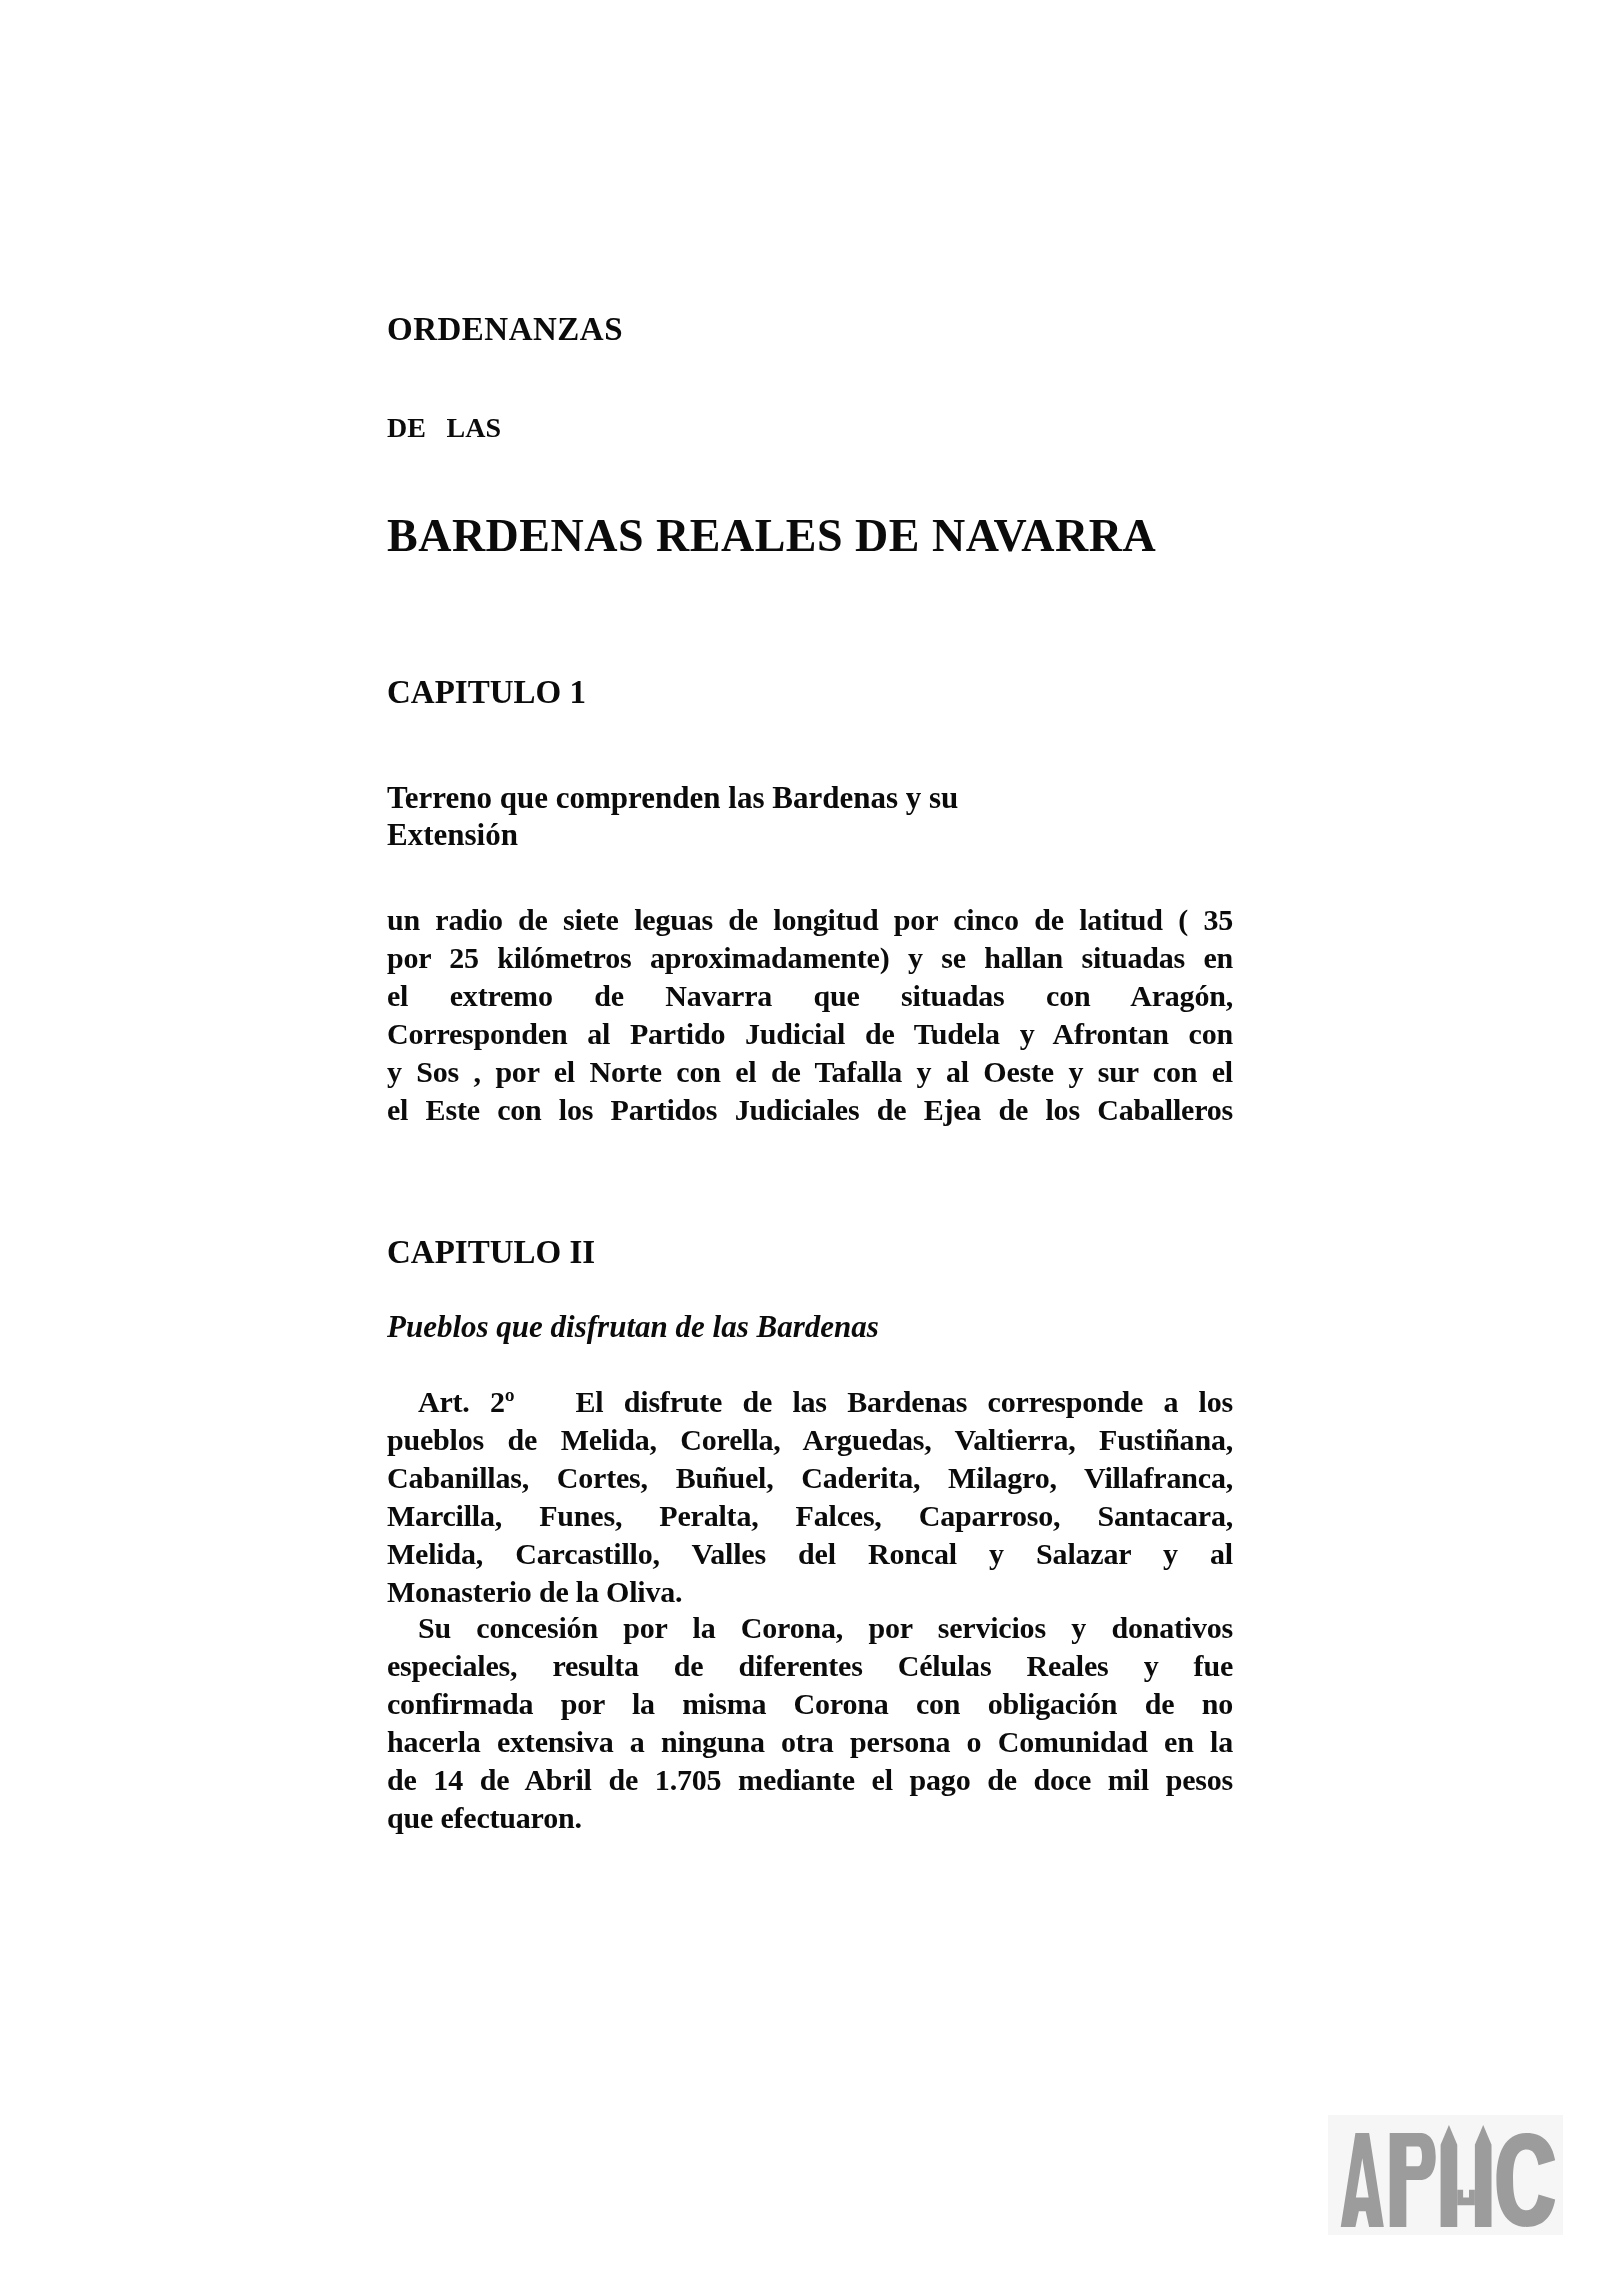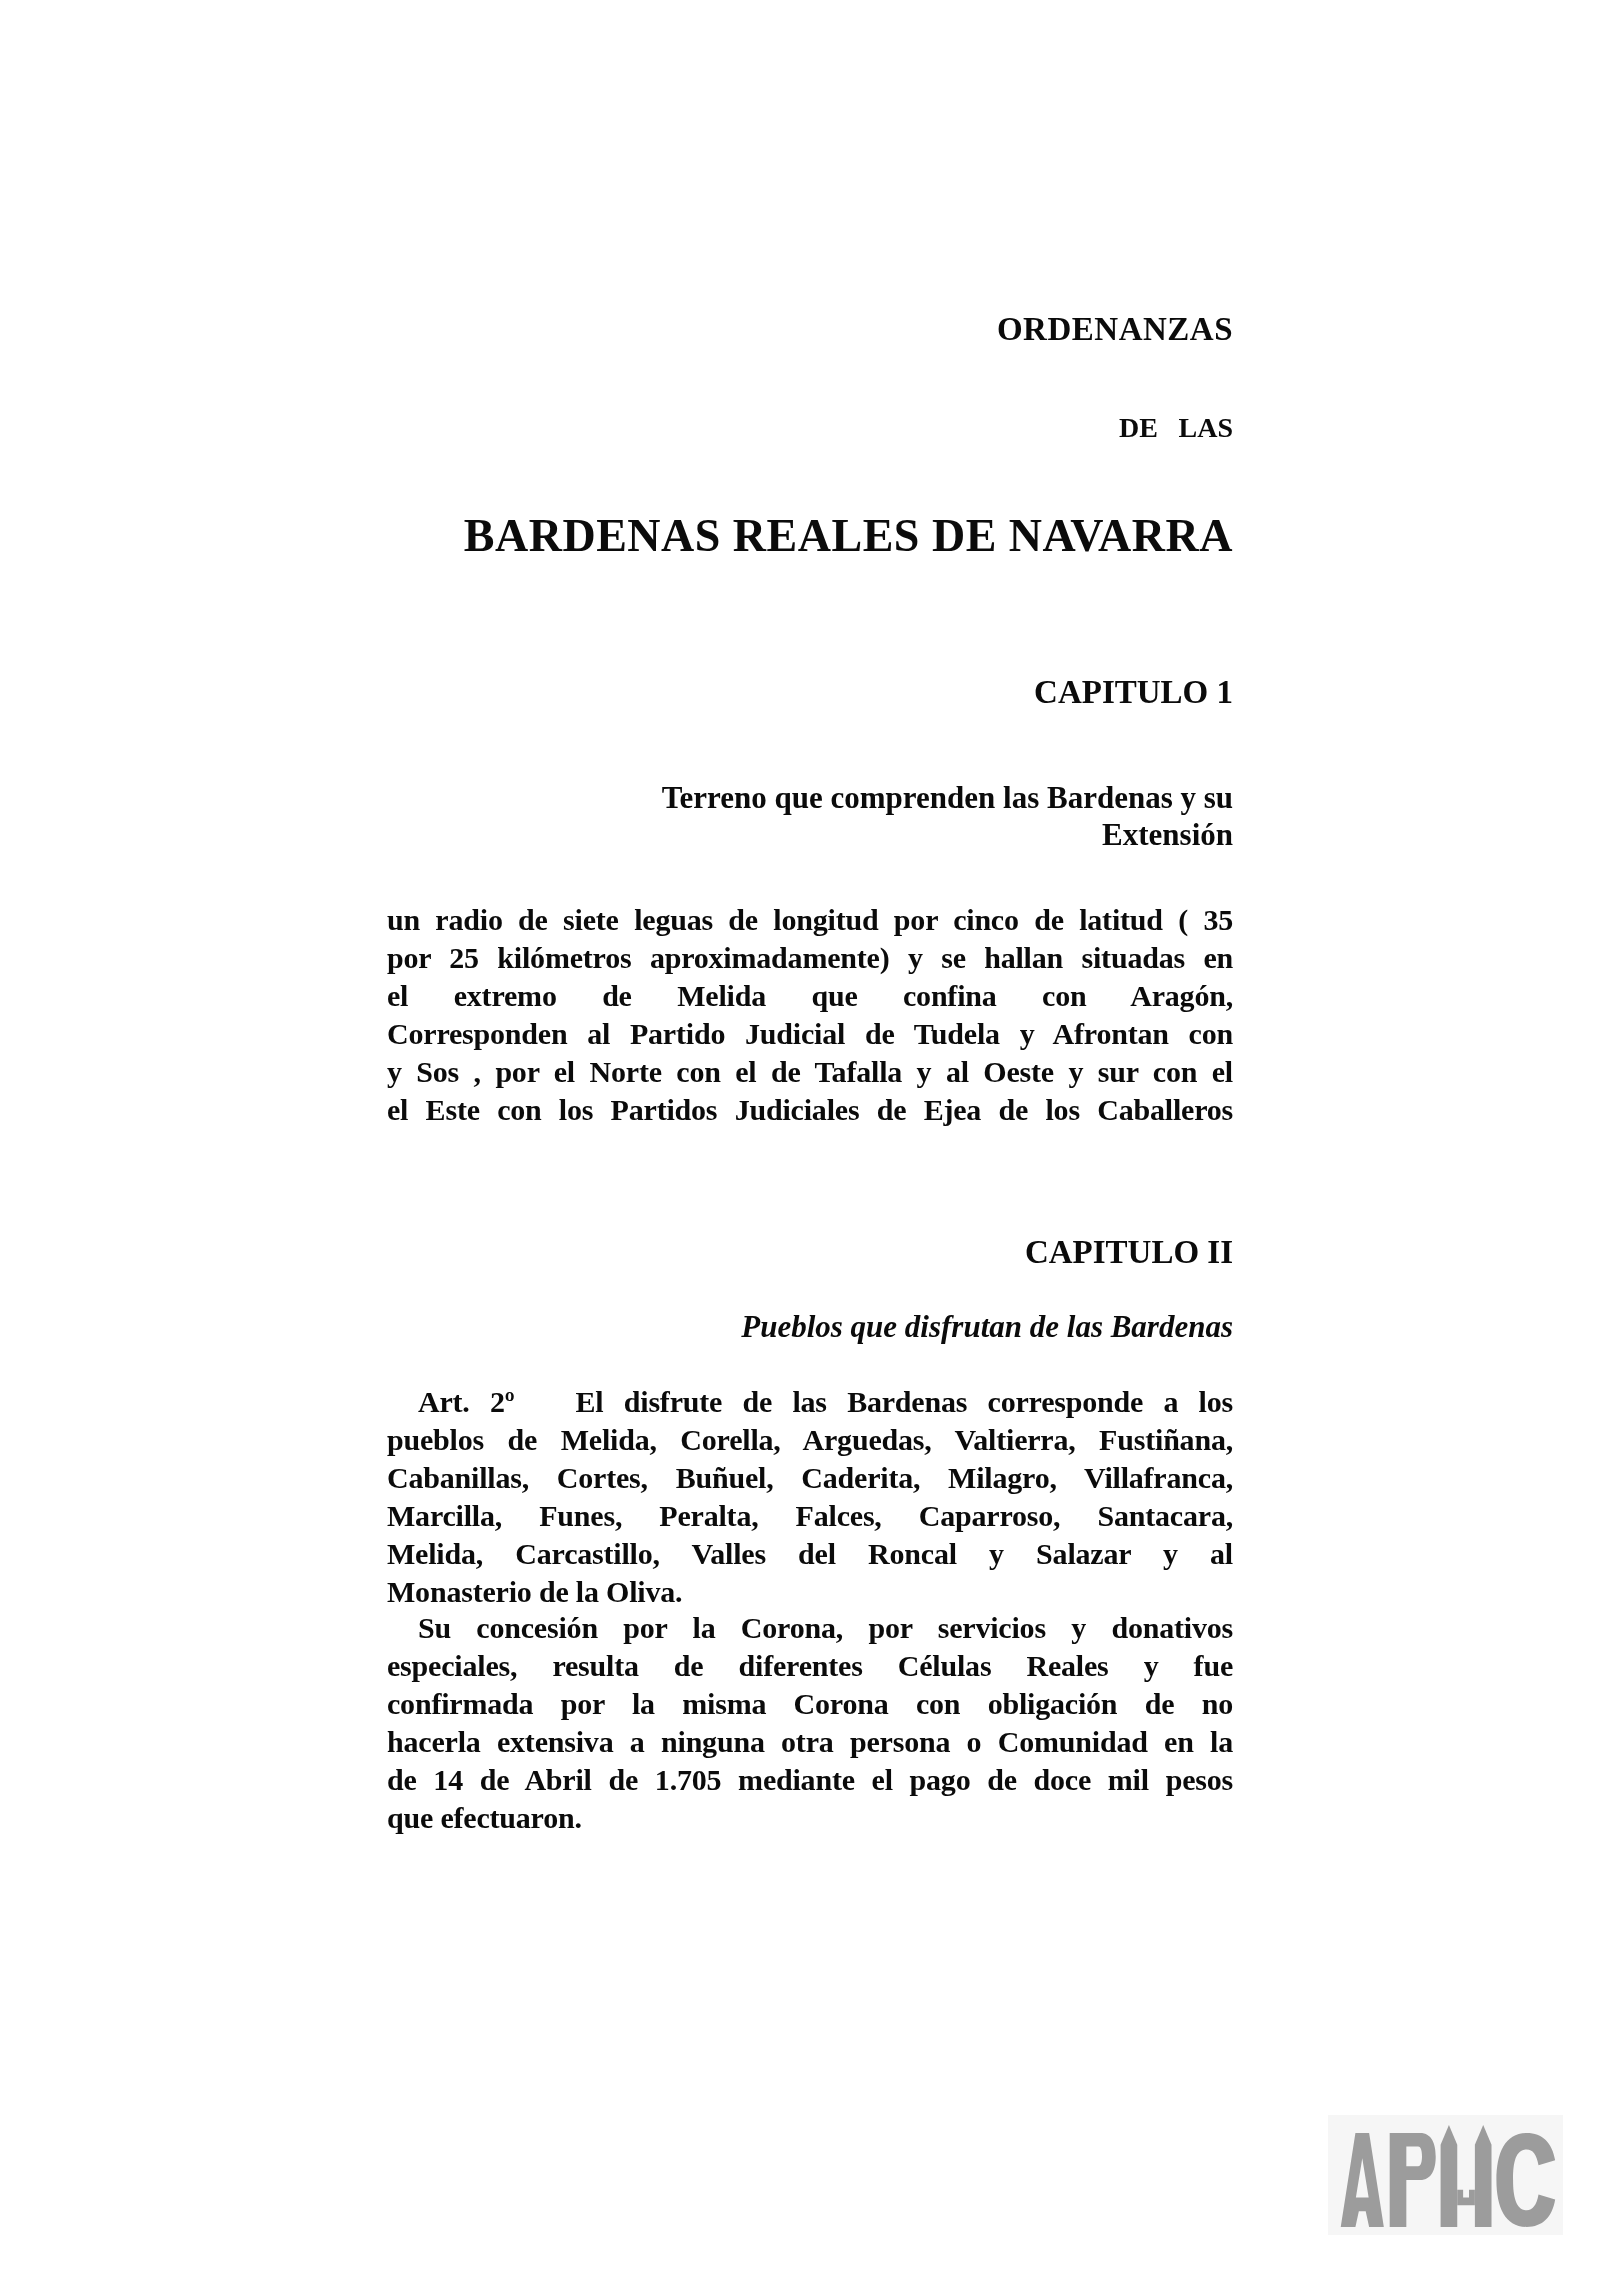--- a/index.html
+++ b/index.html
@@ -12,21 +12,21 @@
     font-family:"Liberation Serif","DejaVu Serif",serif;
     font-weight:bold;
     color:#0b0b0b;
   }
   
   .block{
     position:absolute;
     left:387px;
     width:846px;
   }
-  .center{ text-align:right; }
+  .center{ text-align:left; }
   .kicker{
     top:310px;
     font-size:33px;
     line-height:39px;
     letter-spacing:0.5px;
   }
   .serieshead{
     top:408px;
     font-size:28px;
     line-height:39px;
@@ -99,21 +99,21 @@
   <div class="block center chapterhead cap1">CAPITULO 1</div>
 
   <div class="block center subtitle terreno">
     <div>Terreno que comprenden las Bardenas y su</div>
     <div>Extensión</div>
   </div>
 
   <div class="para para1">
     <div class="line j">un radio de siete leguas de longitud por cinco de latitud ( 35</div>
     <div class="line j">por 25 kilómetros aproximadamente) y se hallan situadas en</div>
-    <div class="line j">el extremo de Melida que confina con Aragón,</div>
+    <div class="line j">el extremo de Navarra que situadas con Aragón,</div>
     <div class="line j">Corresponden al Partido Judicial de Tudela y Afrontan con</div>
     <div class="line j">y Sos , por el Norte con el de Tafalla y al Oeste y sur con el</div>
     <div class="line j">el Este con los Partidos Judiciales de Ejea de los Caballeros</div>
   </div>
 
   <div class="block center chapterhead cap2">CAPITULO II</div>
 
   <div class="block center subtitle pueblos">Pueblos que disfrutan de las Bardenas</div>
 
   <div class="para para2">

